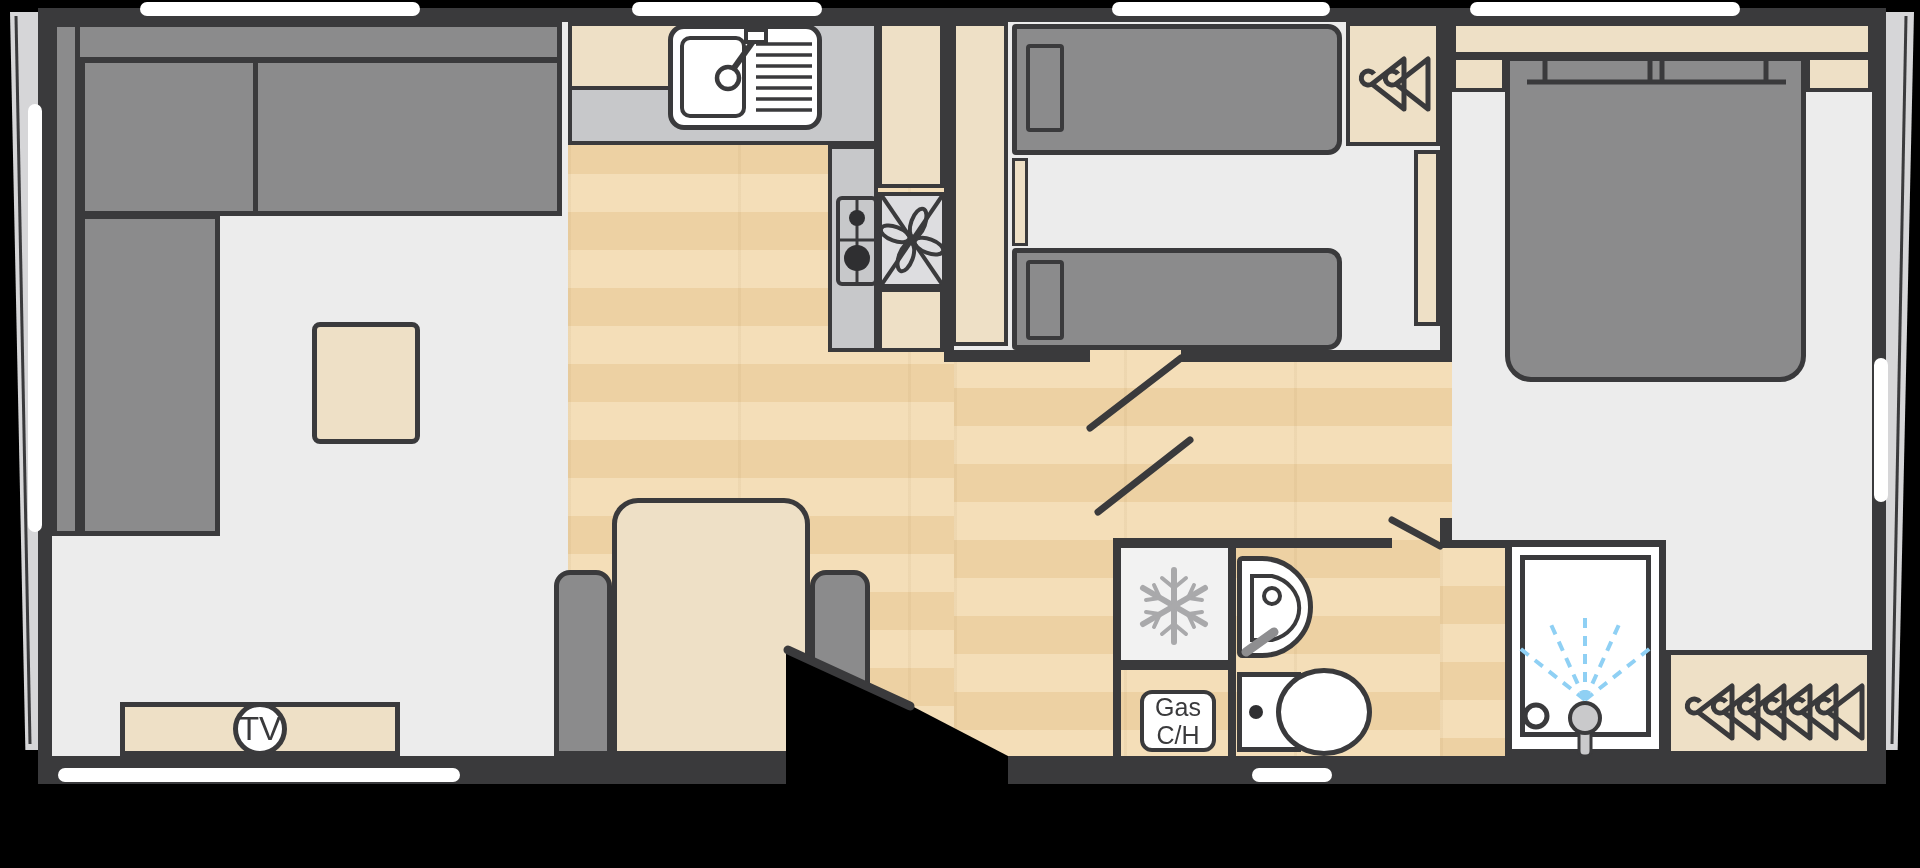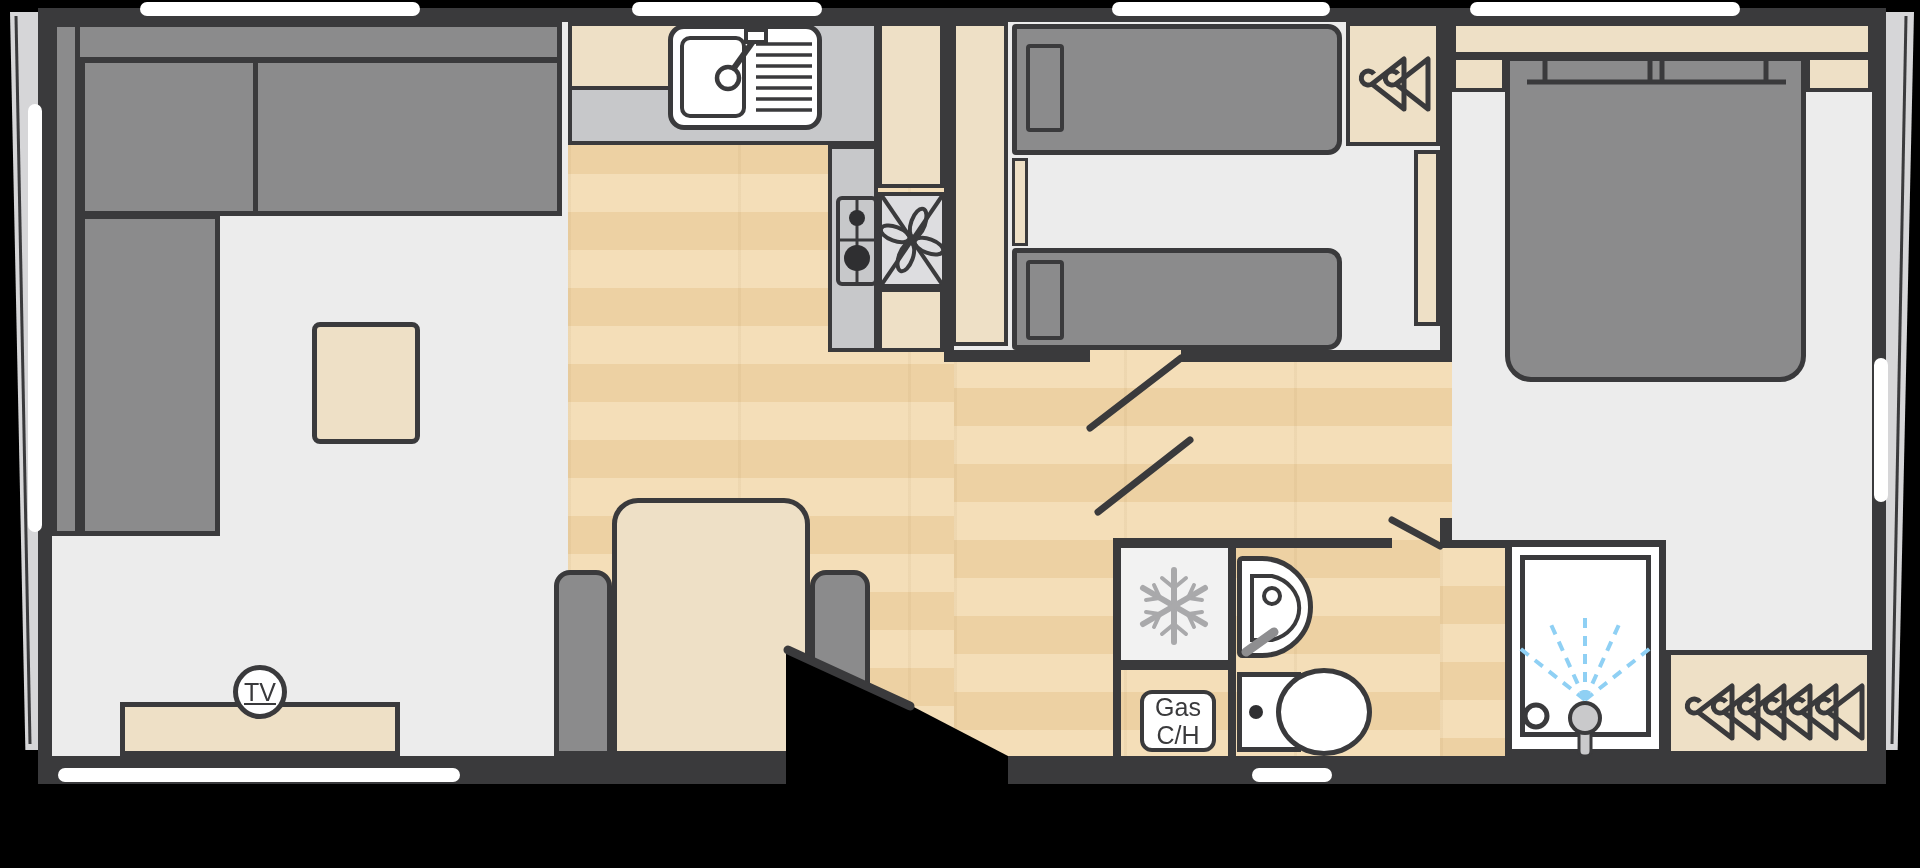--- a/index.html
+++ b/index.html
@@ -35,21 +35,21 @@
   <div class="abs" style="left:1452px;top:22px;width:420px;height:734px;background:var(--floor);"></div>
   <div class="abs wood" style="left:1440px;top:548px;width:70px;height:208px;"></div>
 
   <div class="fx" style="left:52px;top:22px;width:510px;height:40px;background:var(--gray);"></div>
   <div class="fx" style="left:80px;top:58px;width:178px;height:158px;background:var(--gray);"></div>
   <div class="fx" style="left:253px;top:58px;width:309px;height:158px;background:var(--gray);"></div>
   <div class="fx" style="left:52px;top:22px;width:28px;height:514px;background:var(--gray);"></div>
   <div class="fx" style="left:80px;top:214px;width:140px;height:322px;background:var(--gray);"></div>
   <div class="fx" style="left:312px;top:322px;width:108px;height:122px;background:var(--beige);border-radius:8px;"></div>
   <div class="fx" style="left:120px;top:702px;width:280px;height:54px;background:var(--beige);"></div>
-  <div class="fx txt" style="left:233px;top:665px;width:54px;height:54px;background:var(--white);border-radius:50%;font-size:25px;text-decoration:underline;">
+  <div class="fx txt" style="left:233px;top:702px;width:54px;height:54px;background:var(--white);border-radius:50%;font-size:33px;">
     <span>TV</span>
   </div>
 
   <div class="fx" style="left:554px;top:570px;width:58px;height:186px;background:var(--gray);border-radius:16px 16px 0 0;"></div>
   <div class="fx" style="left:612px;top:498px;width:198px;height:258px;background:var(--beige);border-radius:26px 26px 0 0;"></div>
   <div class="fx" style="left:810px;top:570px;width:60px;height:186px;background:var(--gray);border-radius:16px 16px 0 0;"></div>
 
   <div class="fx" style="left:568px;top:22px;width:310px;height:123px;background:var(--counter);border-width:4px;"></div>
   <div class="fx" style="left:568px;top:22px;width:114px;height:68px;background:var(--beige);border-width:4px;"></div>
   <div class="fx" style="left:668px;top:24px;width:154px;height:106px;background:var(--white);border-radius:16px;"></div>

